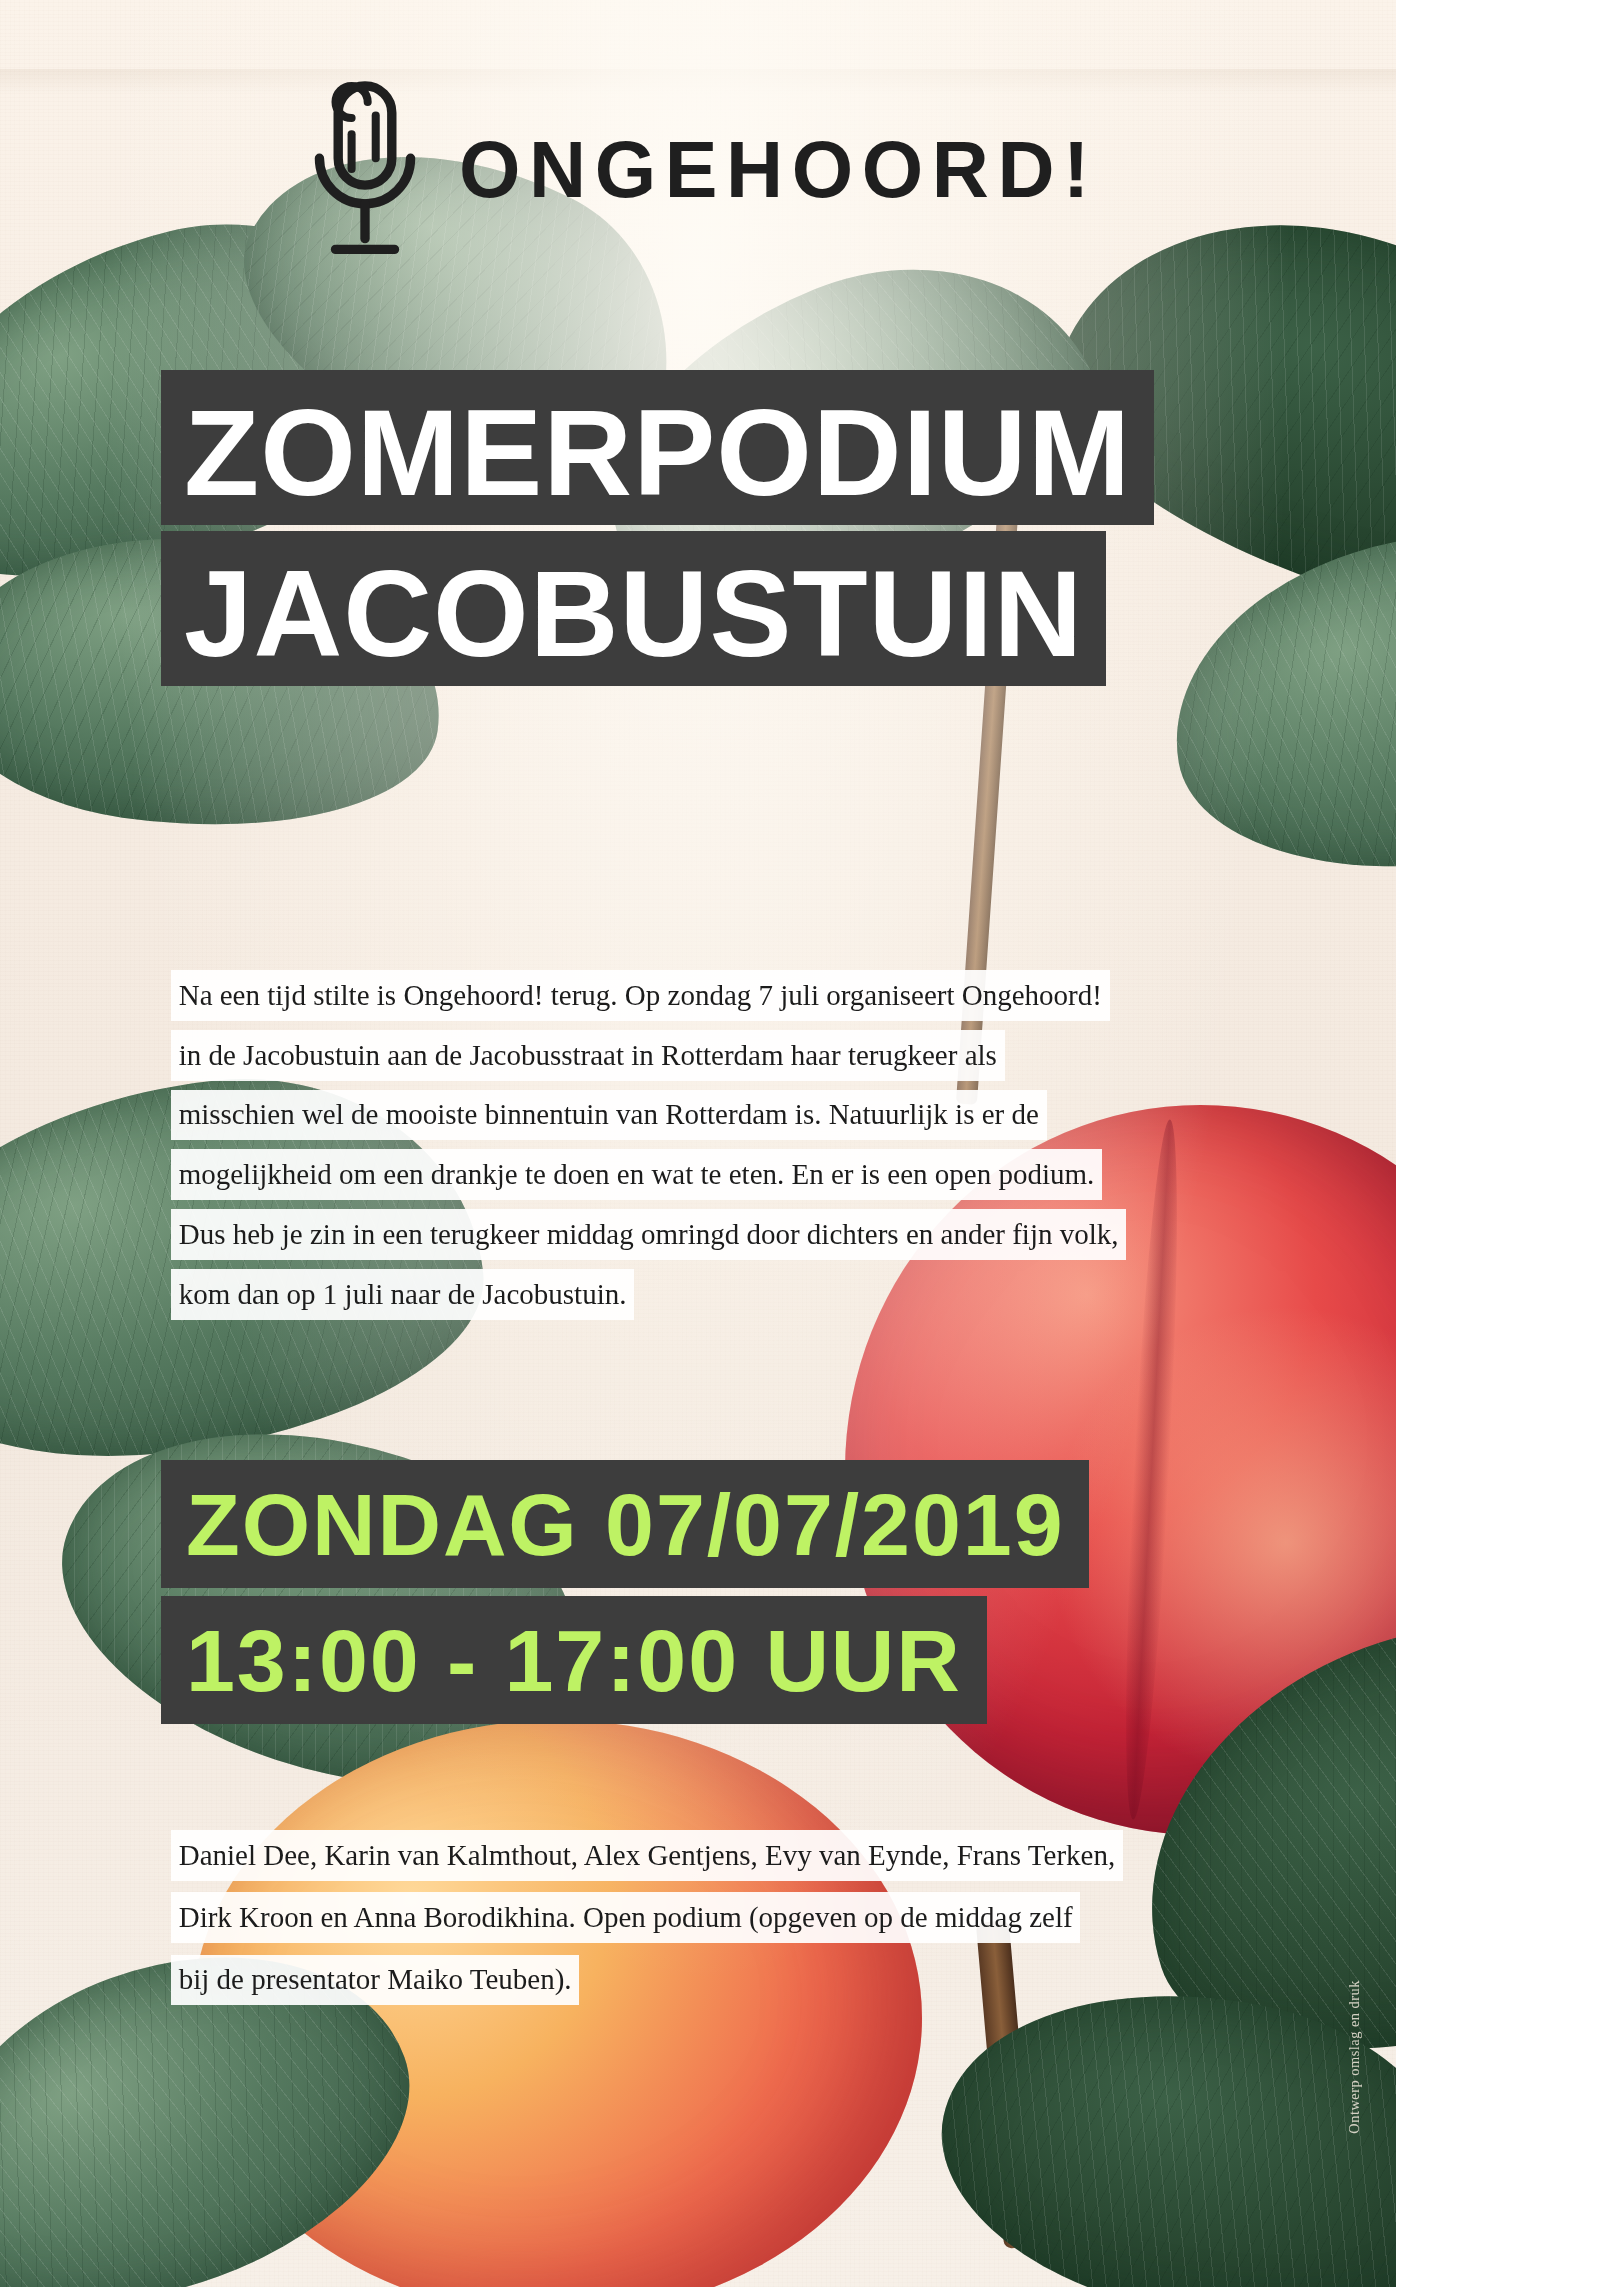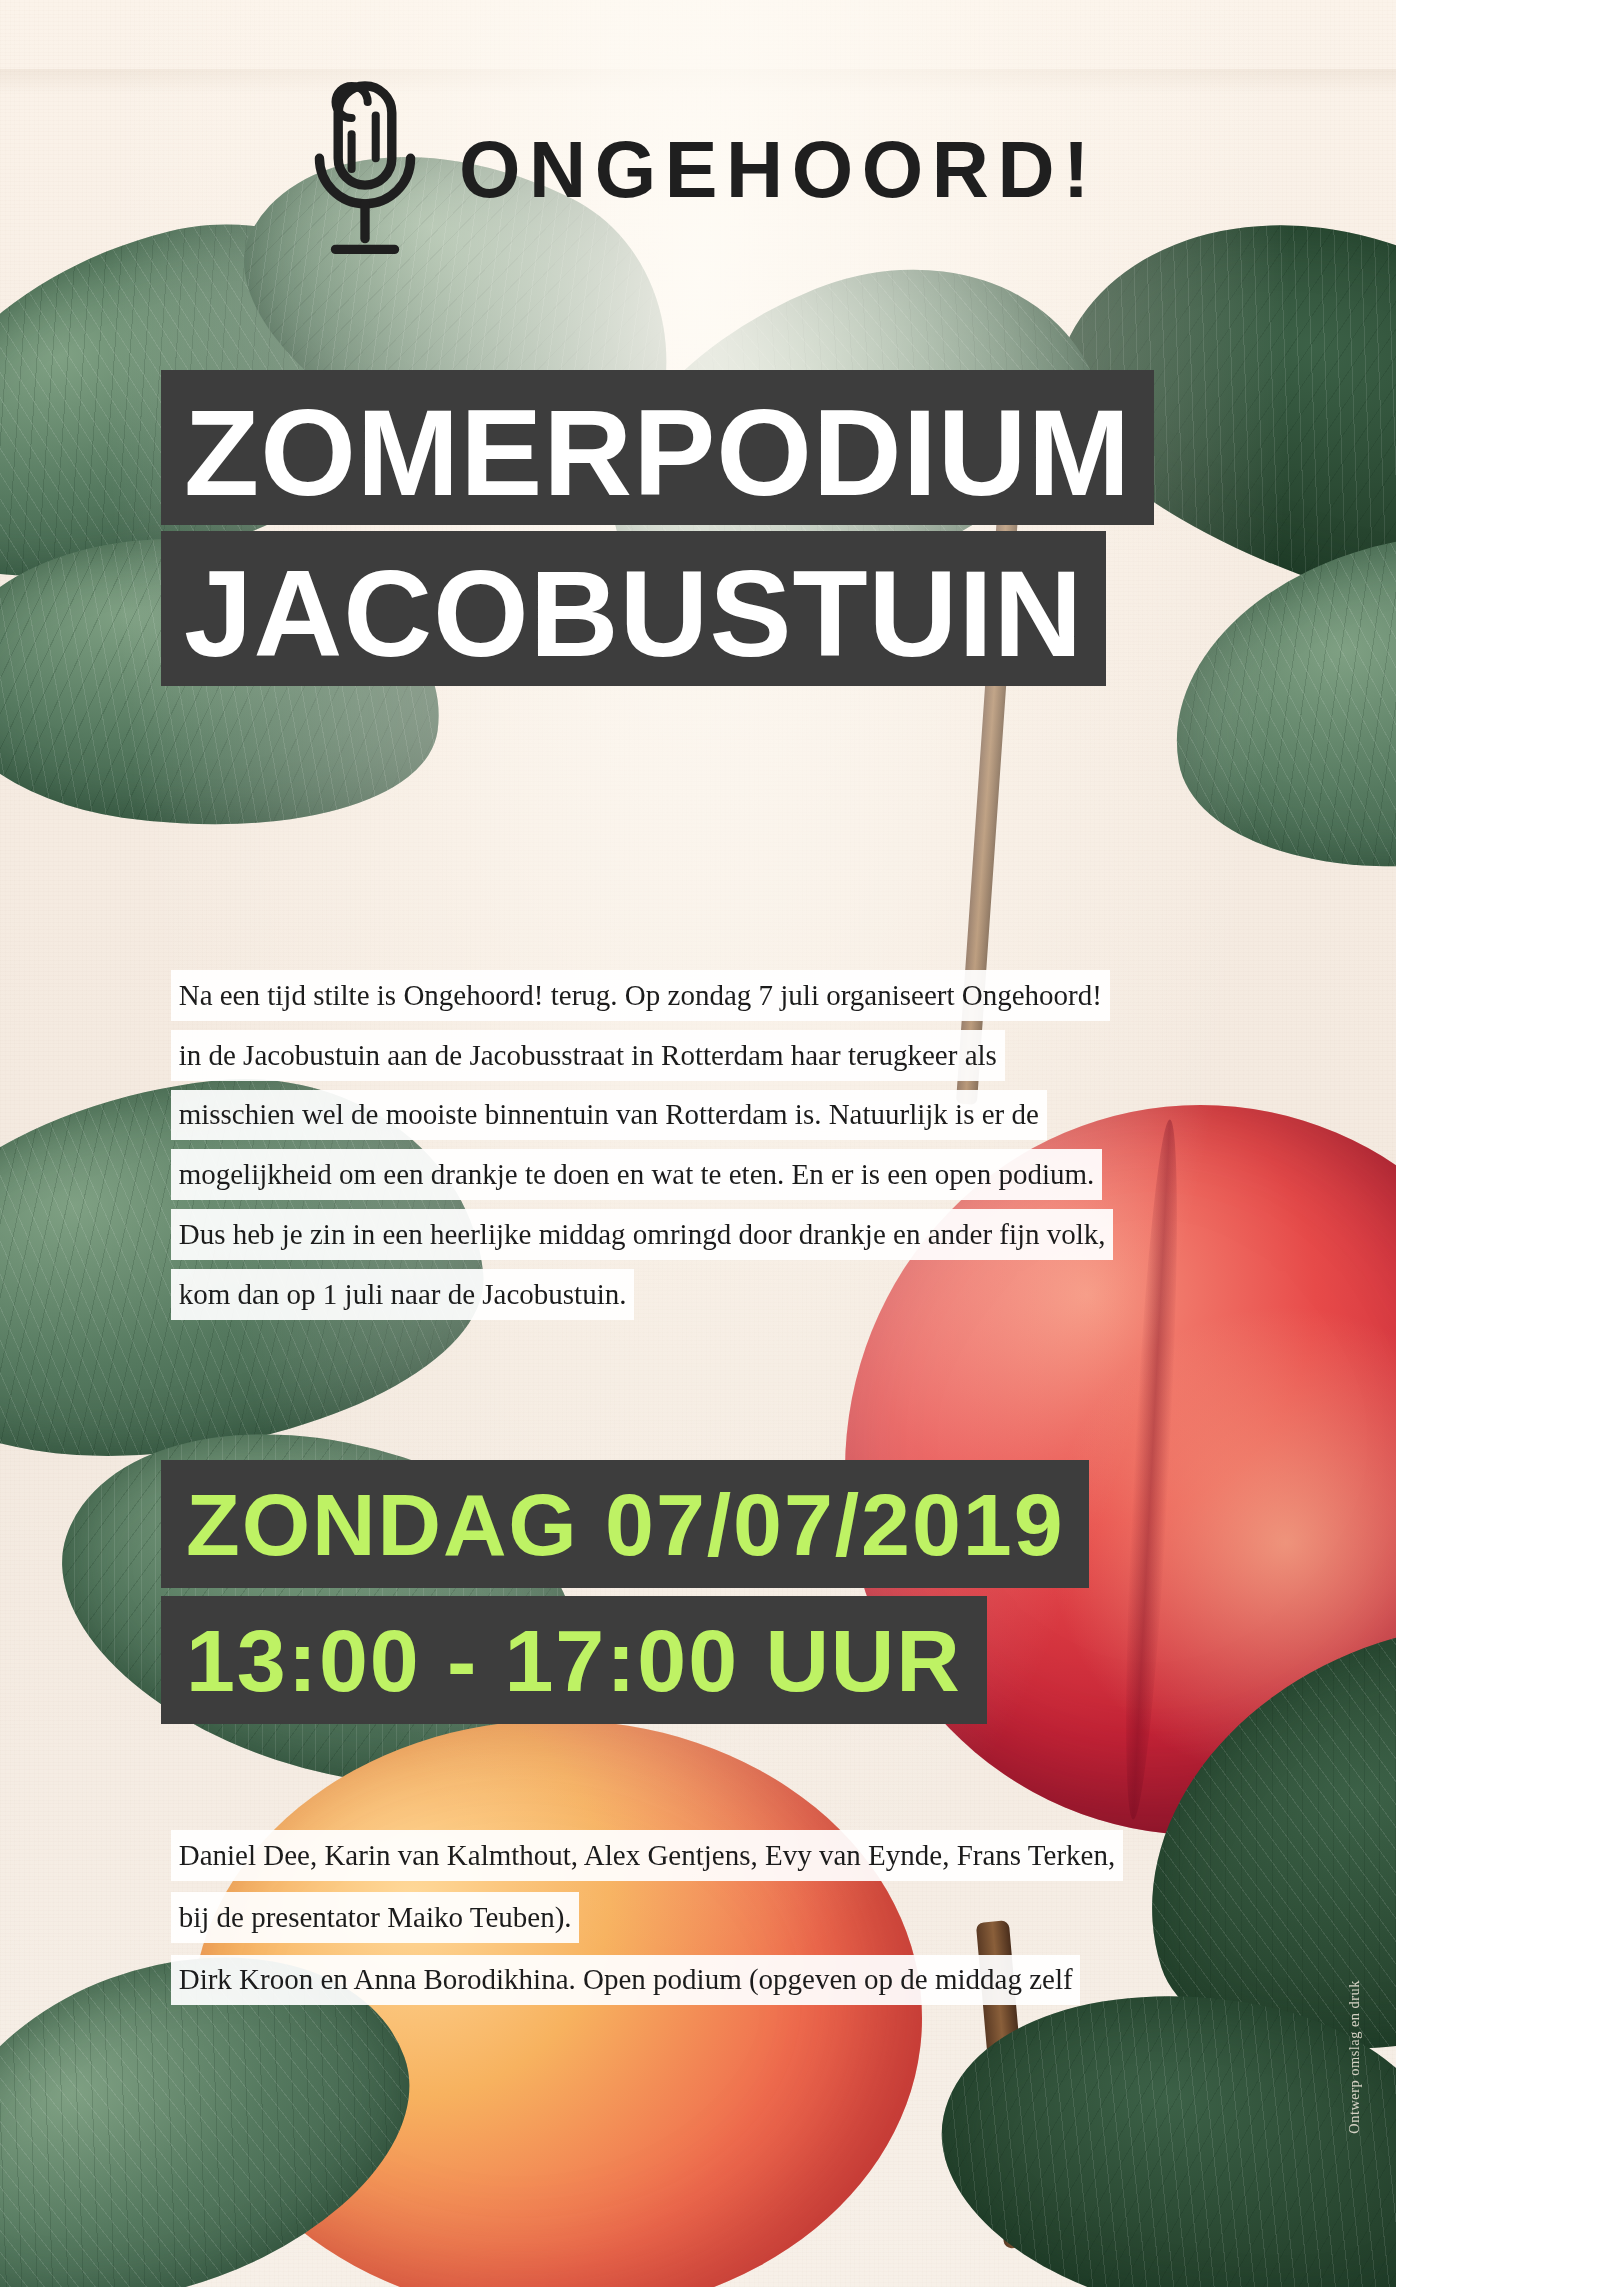--- a/index.html
+++ b/index.html
@@ -275,32 +275,32 @@
     <div class="headline-block">
       <span class="headline">ZOMERPODIUM</span>
       <span class="headline">JACOBUSTUIN</span>
     </div>
 
     <div class="body-block">
       <div><span class="body-line">Na een tijd stilte is Ongehoord! terug. Op zondag 7 juli organiseert Ongehoord!</span></div>
       <div><span class="body-line">in de Jacobustuin aan de Jacobusstraat in Rotterdam haar terugkeer als</span></div>
       <div><span class="body-line">misschien wel de mooiste binnentuin van Rotterdam is. Natuurlijk is er de</span></div>
       <div><span class="body-line">mogelijkheid om een drankje te doen en wat te eten. En er is een open podium.</span></div>
-      <div><span class="body-line">Dus heb je zin in een heerlijke middag omringd door drankje en ander fijn volk,</span></div>
+      <div><span class="body-line">Dus heb je zin in een terugkeer middag omringd door dichters en ander fijn volk,</span></div>
       <div><span class="body-line">kom dan op 1 juli naar de Jacobustuin.</span></div>
     </div>
 
     <div class="datetime-block">
       <span class="datetime">ZONDAG 07/07/2019</span>
       <span class="datetime">13:00 - 17:00 UUR</span>
     </div>
 
     <div class="lineup-block">
       <div><span class="lineup-line">Daniel Dee, Karin van Kalmthout, Alex Gentjens, Evy van Eynde, Frans Terken,</span></div>
+      <div><span class="lineup-line">Dirk Kroon en Anna Borodikhina. Open podium (opgeven op de middag zelf</span></div>
       <div><span class="lineup-line">bij de presentator Maiko Teuben).</span></div>
-      <div><span class="lineup-line">Dirk Kroon en Anna Borodikhina. Open podium (opgeven op de middag zelf</span></div>
     </div>
 
     <div class="credit">Ontwerp omslag en druk</div>
 
   </div>
 </div>
 
 
 </body></html>

